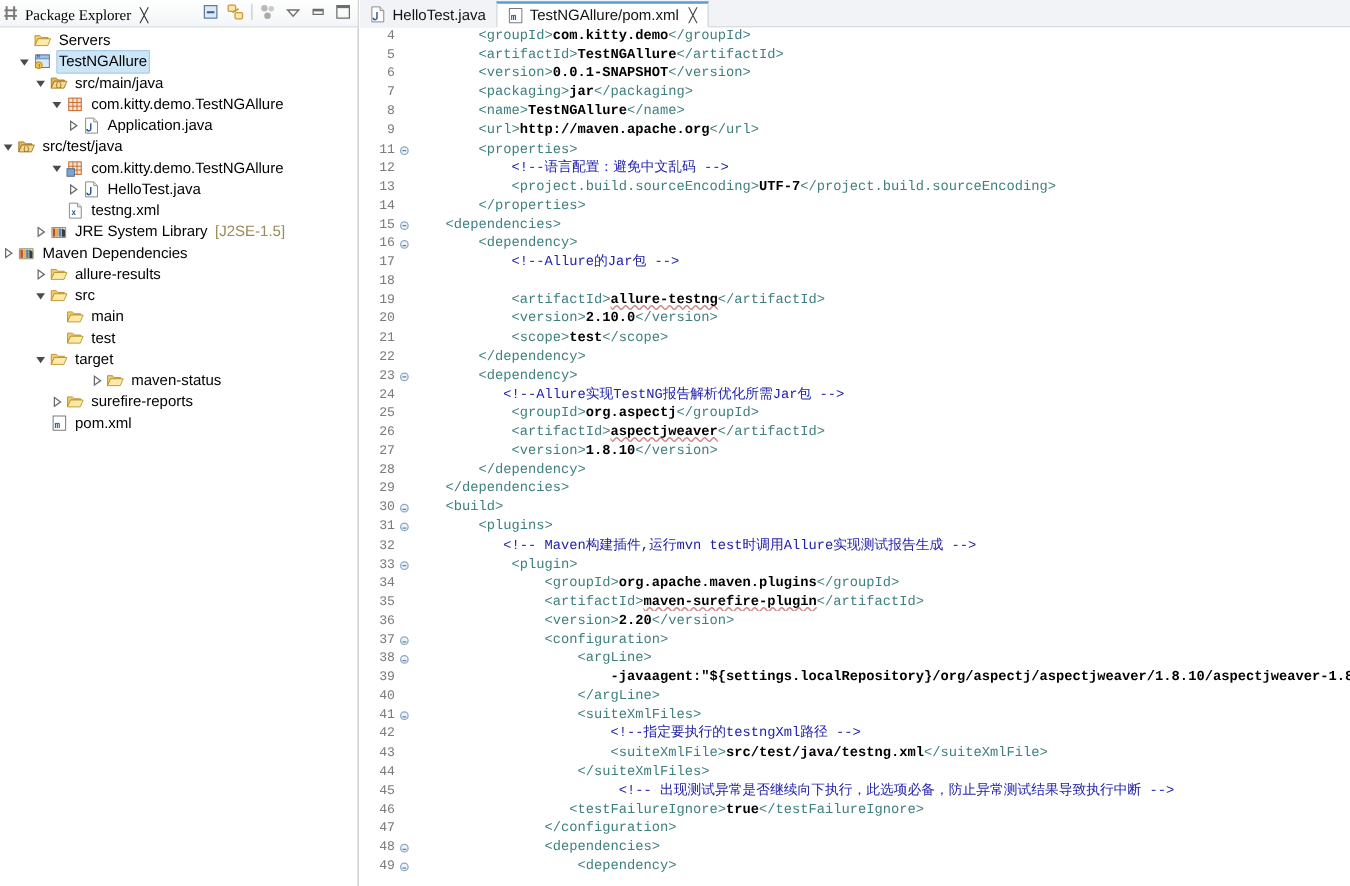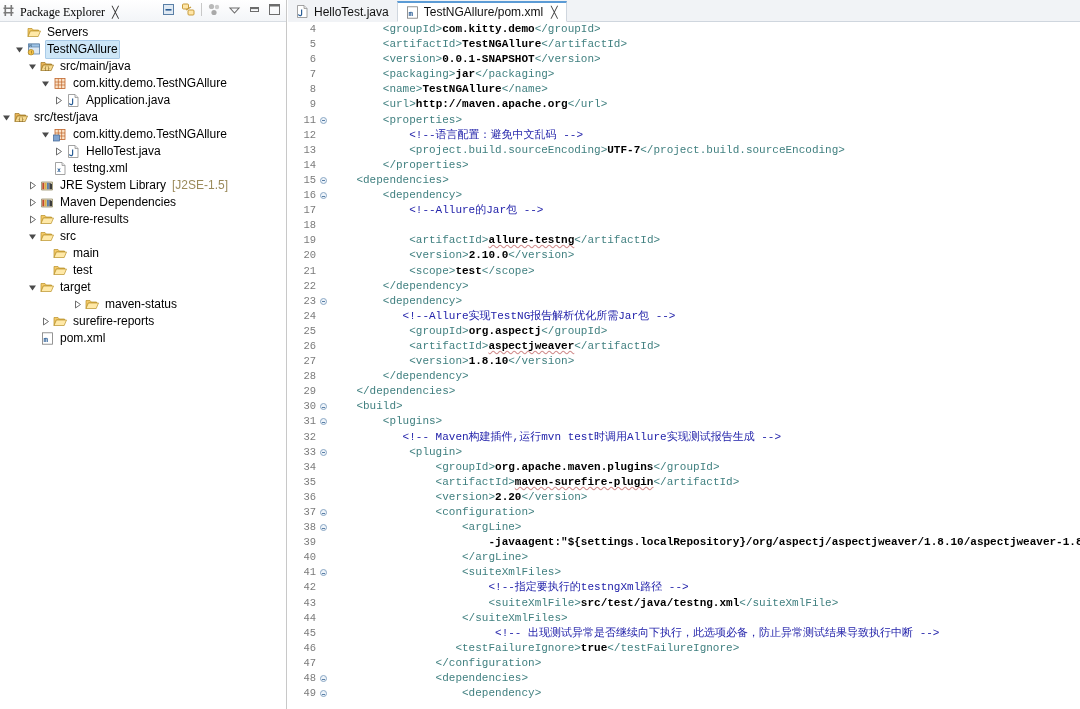--- a/index.html
+++ b/index.html
@@ -287,21 +287,21 @@
               <path d="M1.5 4 H12.5 V12 H1.5Z" fill="#e8e2d2" stroke="#8b8257" stroke-width=".7"></path>
               <rect x="2.3" y="4.8" width="2" height="6.5" fill="#c0492c"></rect>
               <rect x="4.6" y="4.8" width="2" height="6.5" fill="#e0b040"></rect>
               <rect x="6.9" y="4.8" width="2" height="6.5" fill="#5d7fa8"></rect>
               <path d="M9.4 4.8 L12 6 L12 11.3 L9.4 11.3Z" fill="#3b3b3b"></path>
             </svg>
           </span>
           <span class="lbl">JRE System Library</span>
           <span class="dim" style="margin-left: 4px;">[J2SE-1.5]</span>
         </div>
-        <div class="row" style="padding-left: 26px;">
+        <div class="row" style="">
           <span class="arrow">
             <svg width="9" height="9" viewBox="0 0 9 9">
               <path d="M2.5 1 L2.5 8 L7.5 4.5 Z" fill="none" stroke="#6d6d6d" stroke-width="1"></path>
             </svg>
           </span>
           <span class="ico">
             <svg width="15" height="15" viewBox="0 0 15 15">
               <path d="M1.5 4 H12.5 V12 H1.5Z" fill="#e8e2d2" stroke="#8b8257" stroke-width=".7"></path>
               <rect x="2.3" y="4.8" width="2" height="6.5" fill="#c0492c"></rect>
               <rect x="4.6" y="4.8" width="2" height="6.5" fill="#e0b040"></rect>

